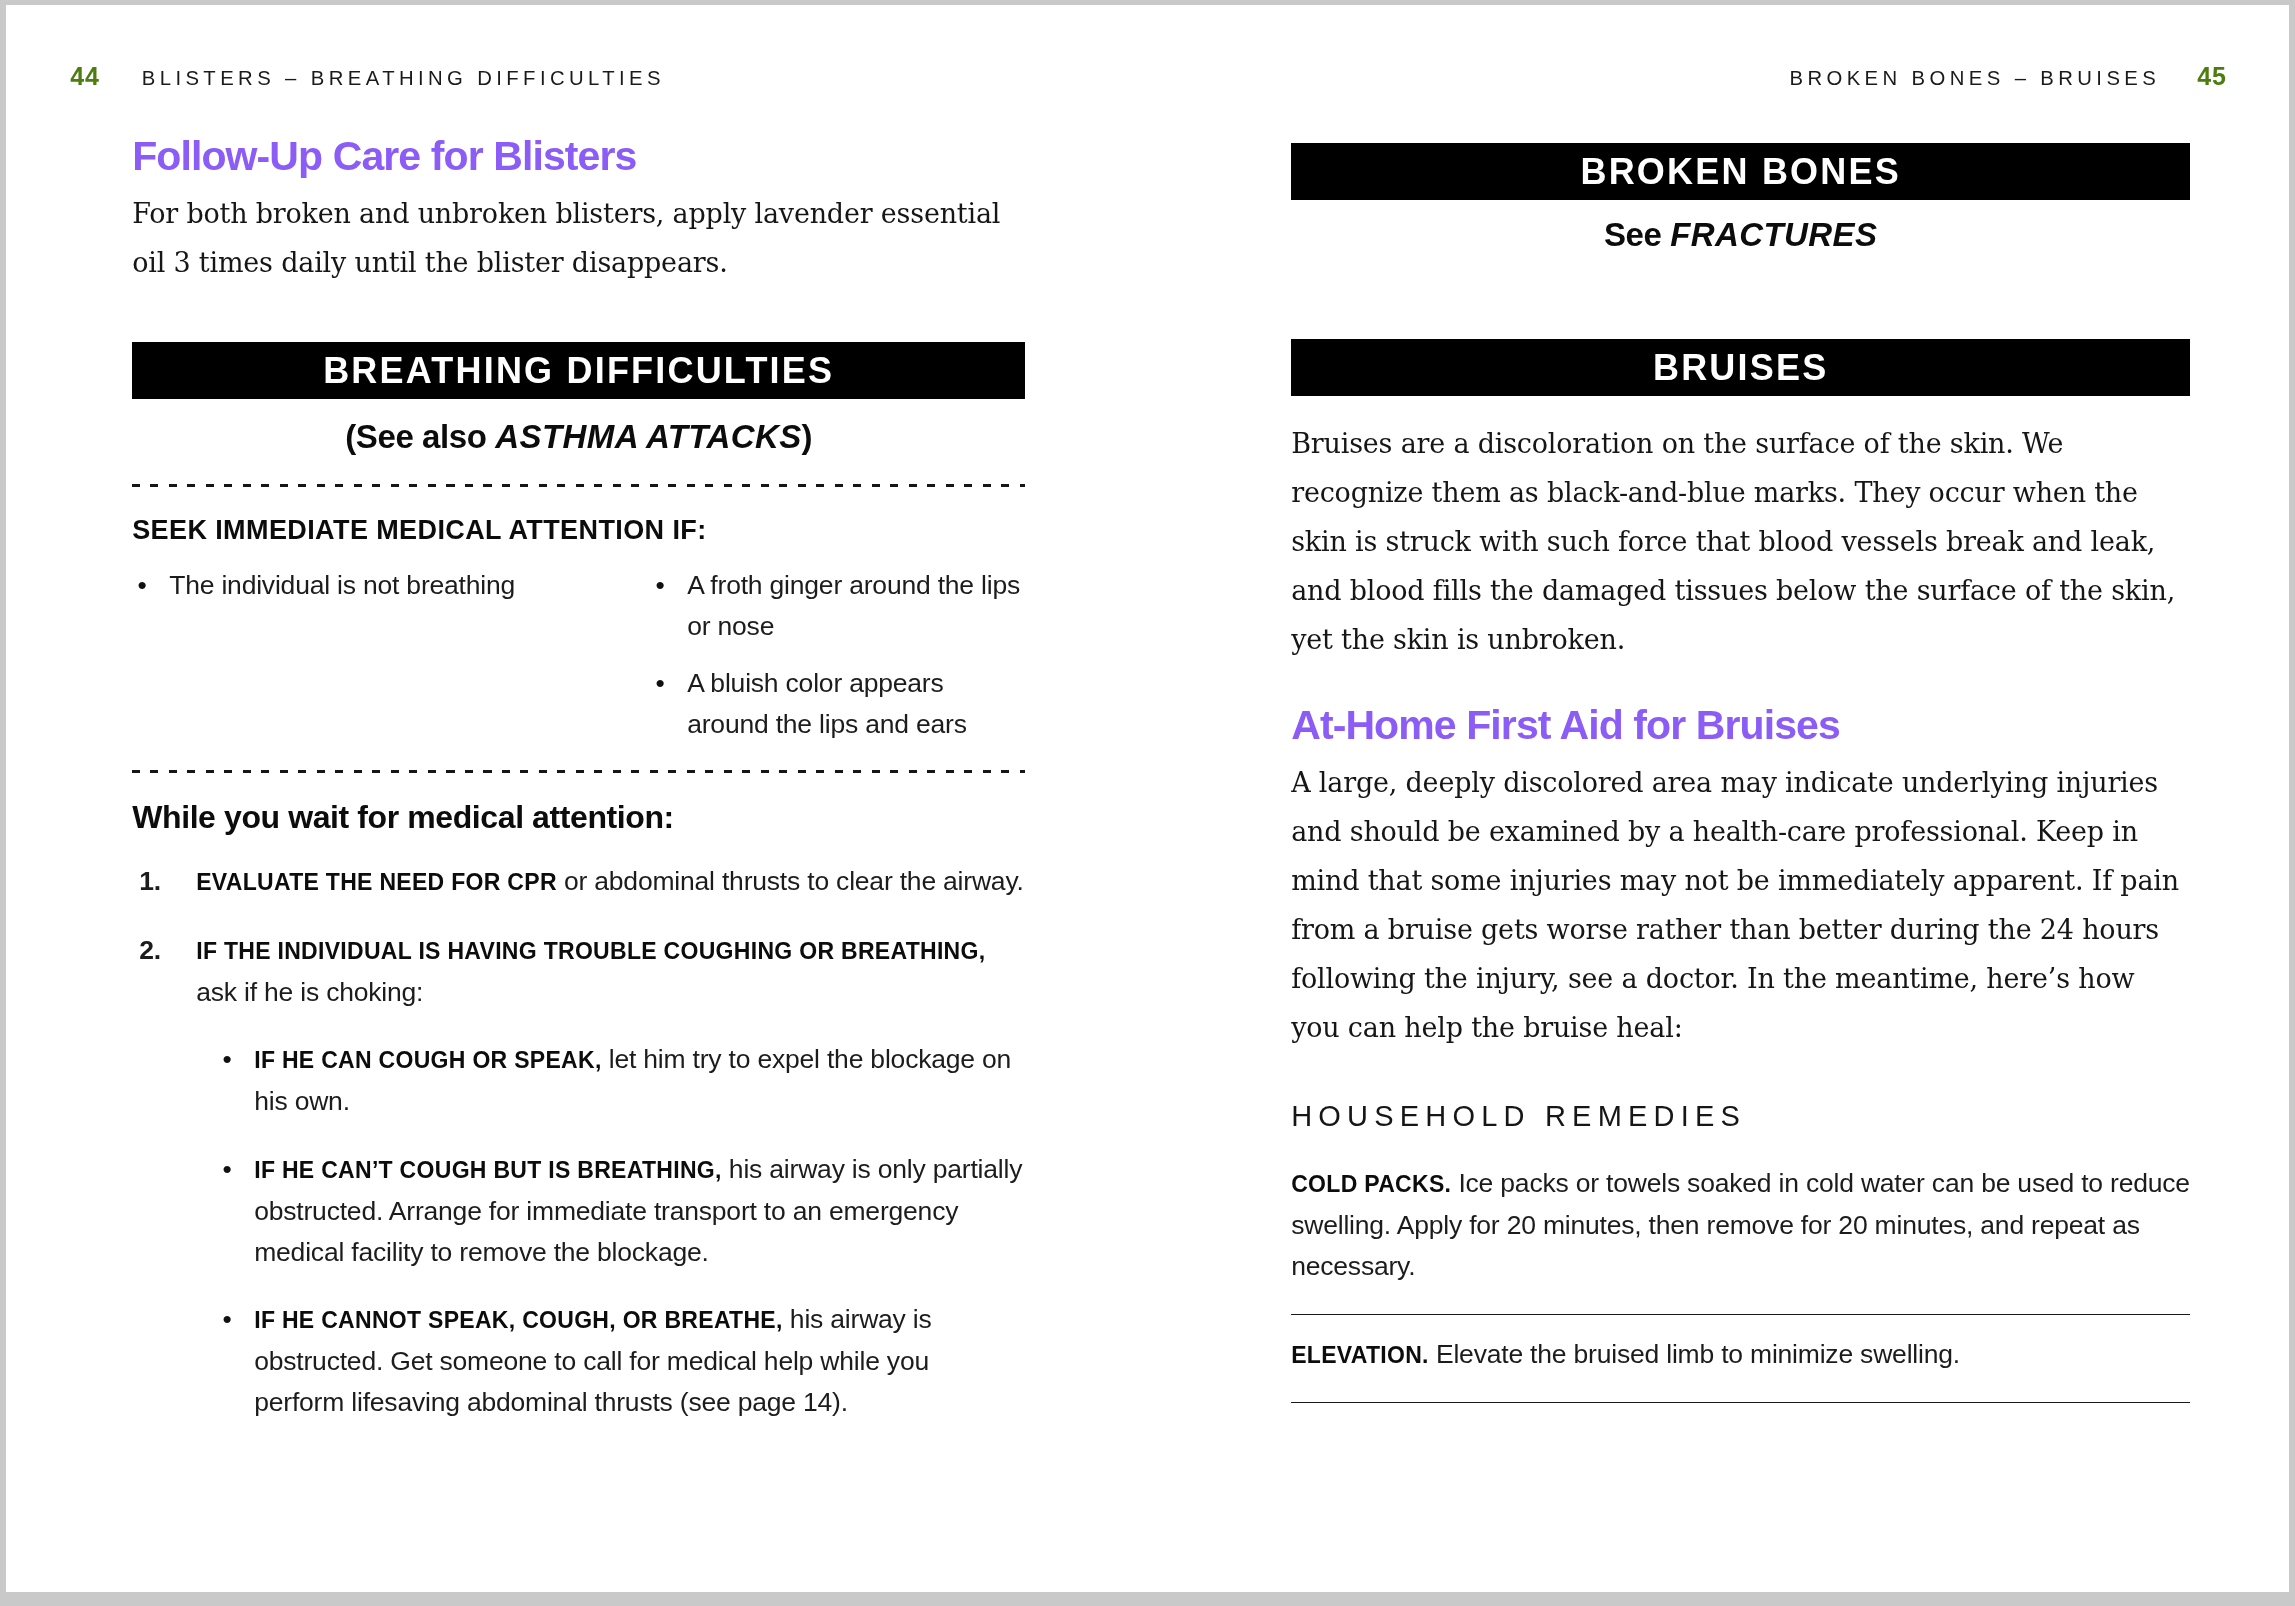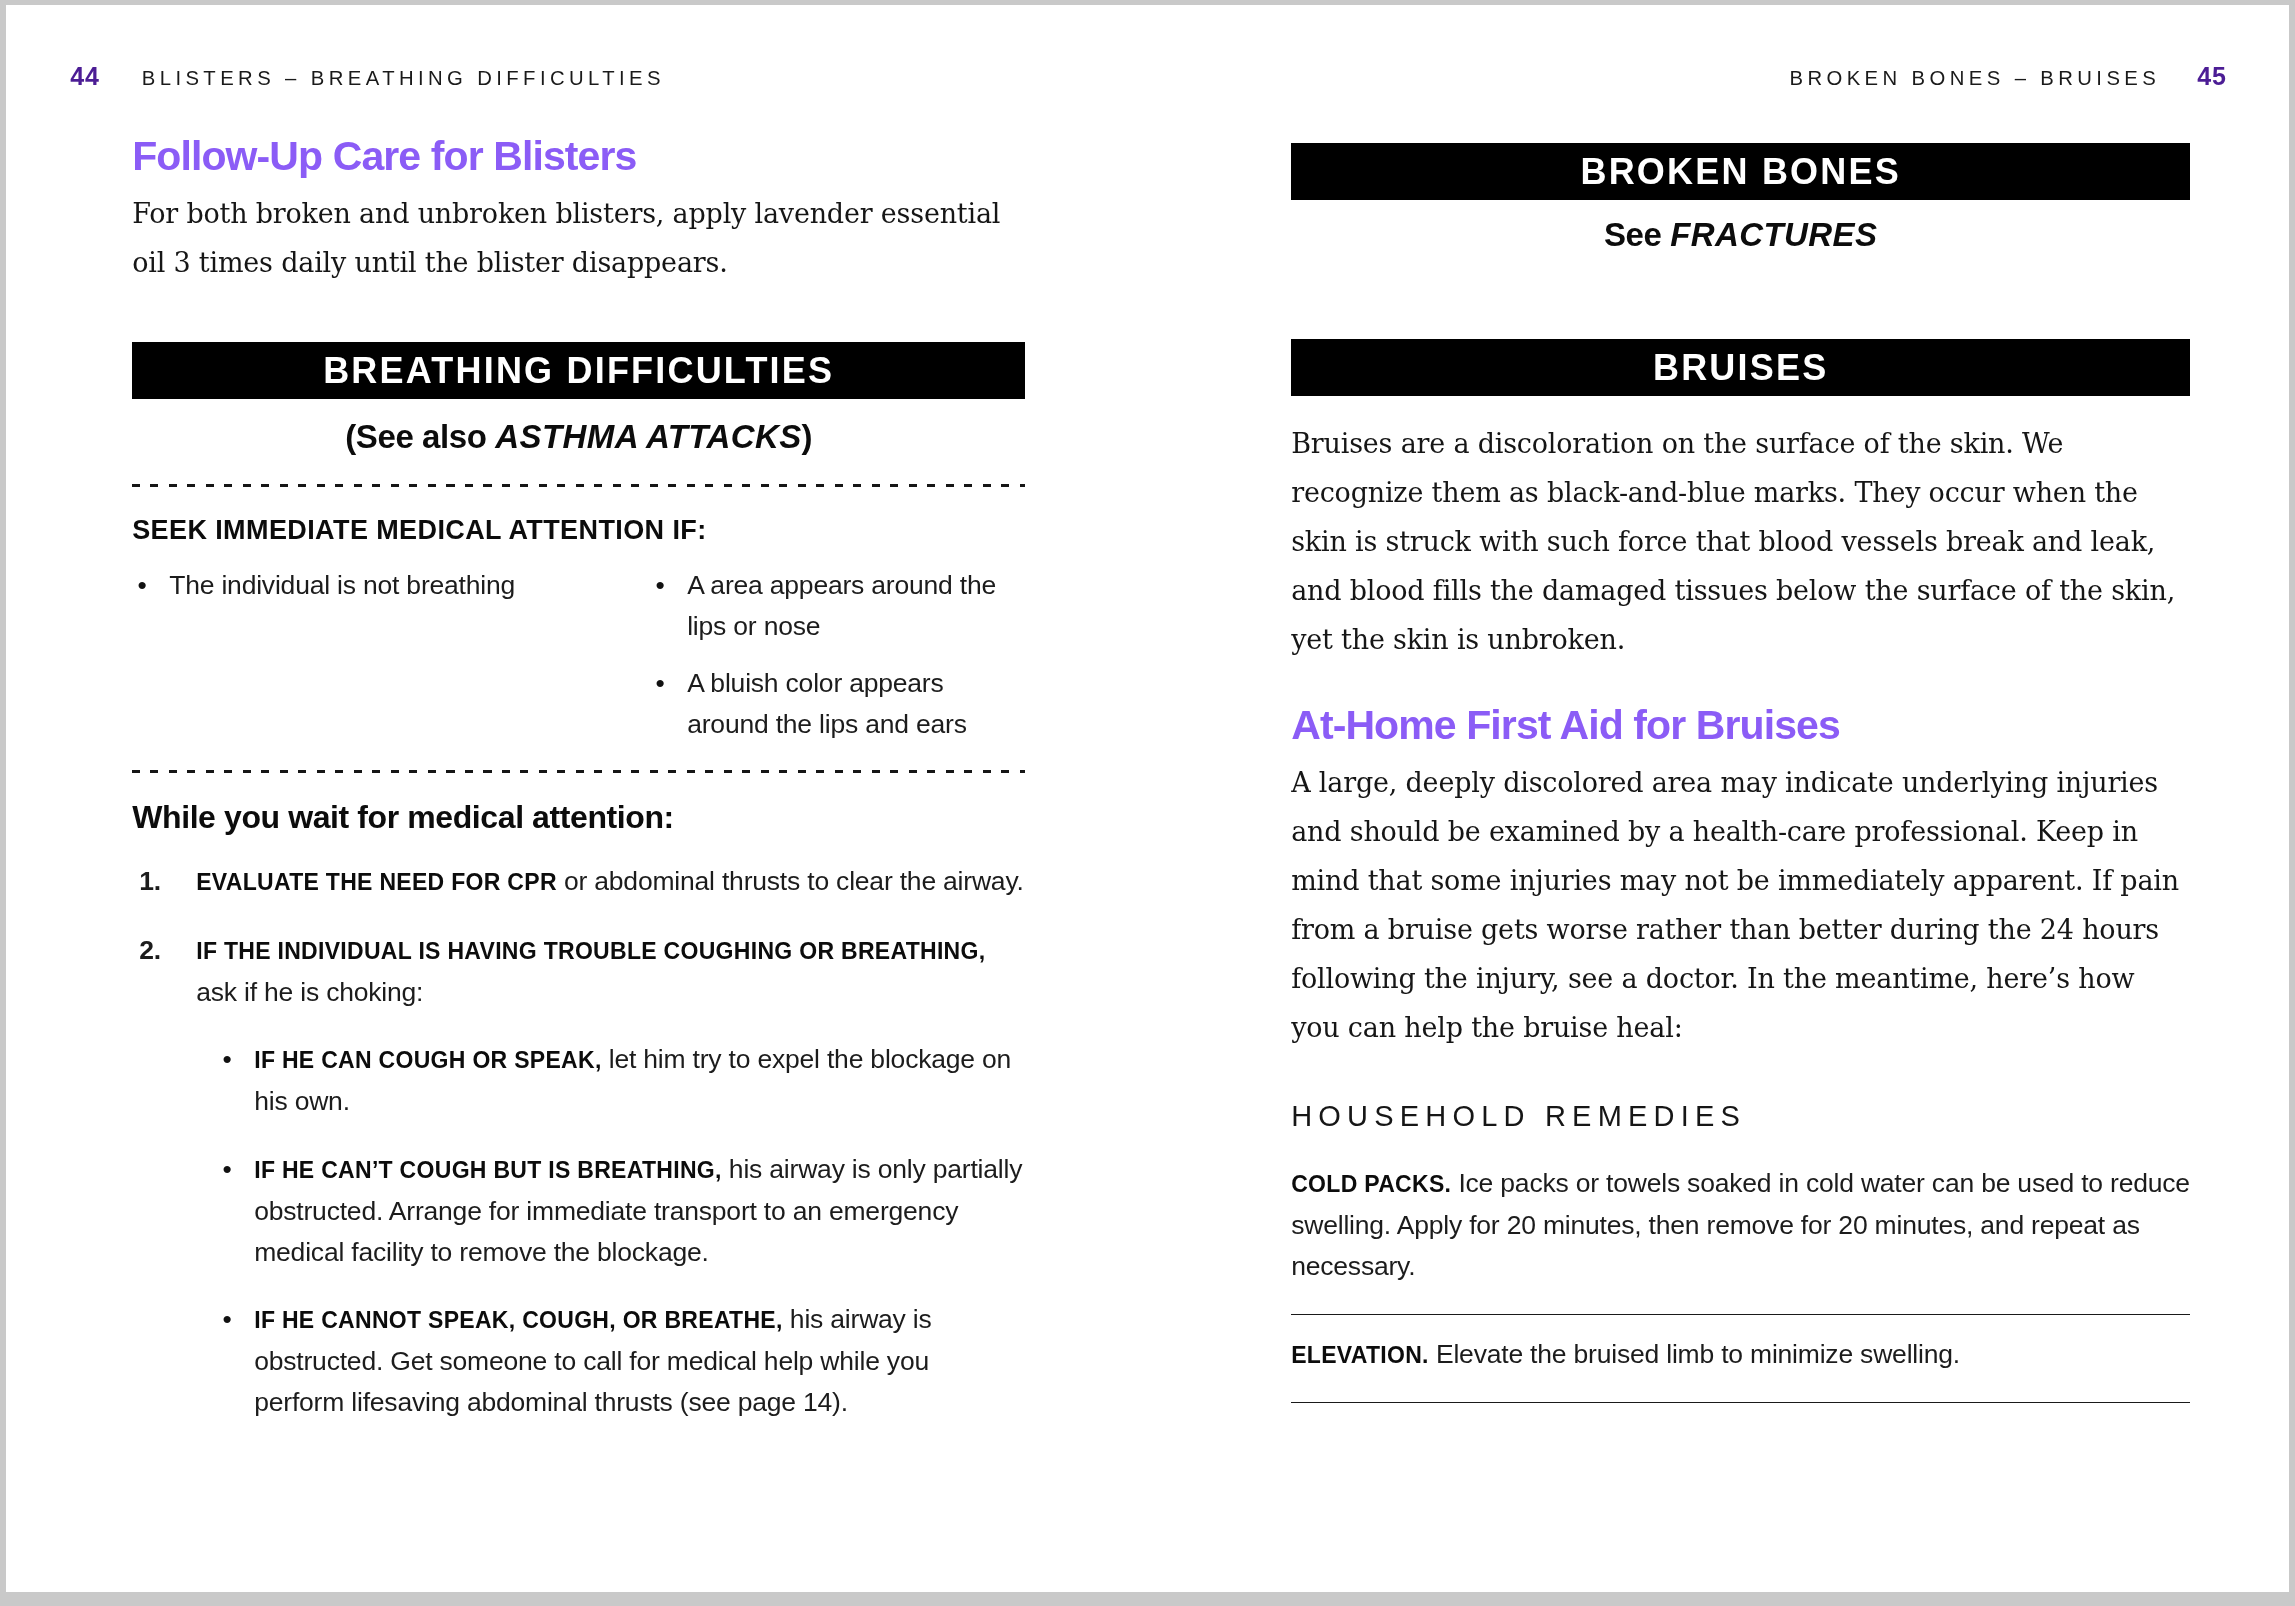--- a/index.html
+++ b/index.html
@@ -12,21 +12,21 @@
     -webkit-font-smoothing:antialiased;
   }
   .page {
     position:absolute; left:6.2px; top:5.3px; right:6.2px; bottom:15px;
     background:#ffffff;
     overflow:hidden;
   }
 
   
   .running-head { position:absolute; top:57px; display:flex; align-items:baseline; }
-  .running-head .pagenum { font-size:25px; font-weight:700; letter-spacing:0.9px; color:#4c1d95; }
+  .running-head .pagenum { font-size:25px; font-weight:700; letter-spacing:0.9px; color:#4d7c0f; }
   .running-head .head-text { font-size:20.3px; font-weight:400; letter-spacing:4.4px; color:#1a1a1a; }
   .rh-left { left:64px; gap:42px; }
   .rh-right { right:62px; gap:37px; }
 
   
   .col { position:absolute; top:0; }
   .col-left  { left:126px; width:893px; }
   .col-right { left:1285px; width:899px; }
 
   
@@ -141,21 +141,21 @@
 
     <hr class="hr-dashed mt-dash1">
 
     <div class="caps-head mt-seek">SEEK IMMEDIATE MEDICAL ATTENTION IF:</div>
 
     <div class="symptoms mt-symptoms sans-body">
       <ul class="c1">
         <li>The individual is not breathing</li>
       </ul>
       <ul class="c2">
-        <li>A area appears around the lips or nose</li>
+        <li>A froth ginger around the lips or nose</li>
         <li>A bluish color appears around the lips and ears</li>
       </ul>
     </div>
 
     <hr class="hr-dashed mt-dash2">
 
     <div class="wait-head mt-wait">While you wait for medical attention:</div>
 
     <ol class="steps mt-steps sans-body">
       <li>

